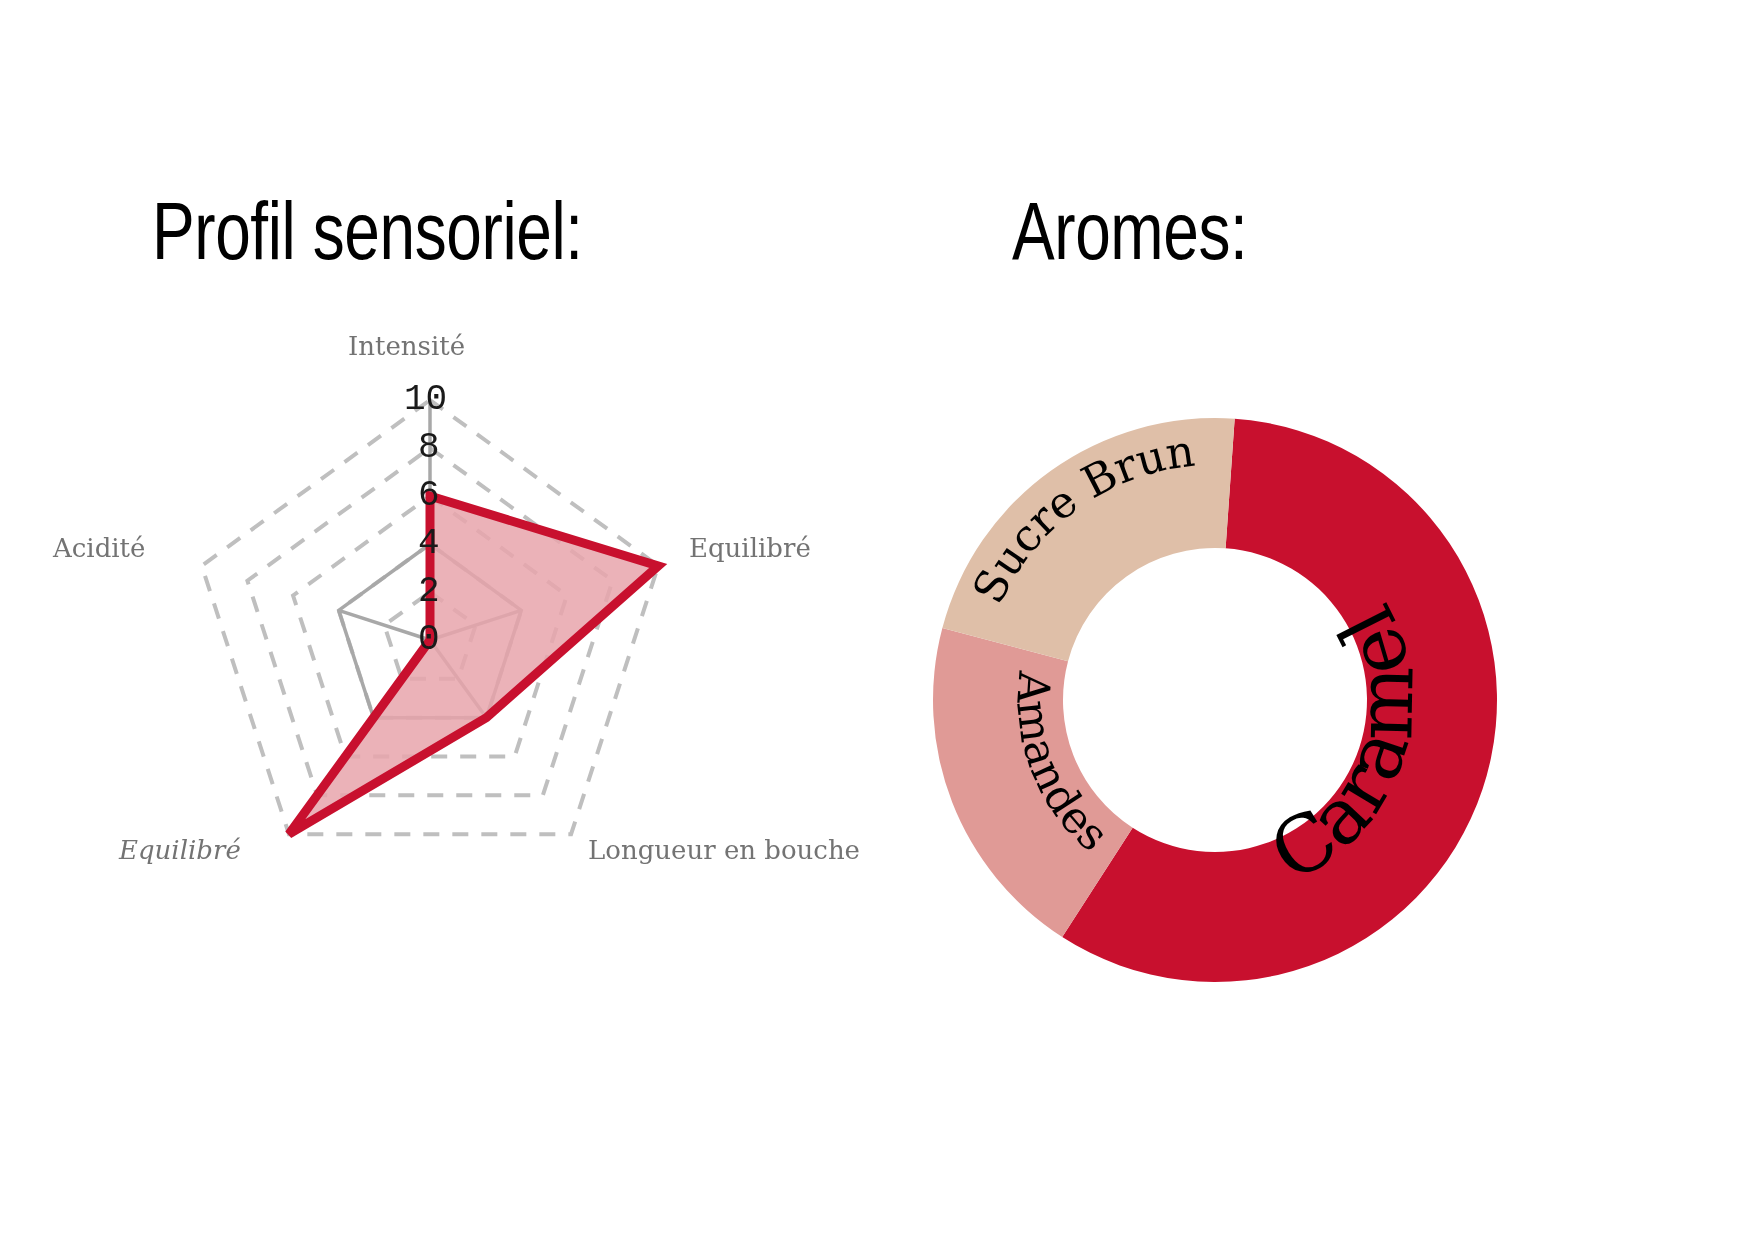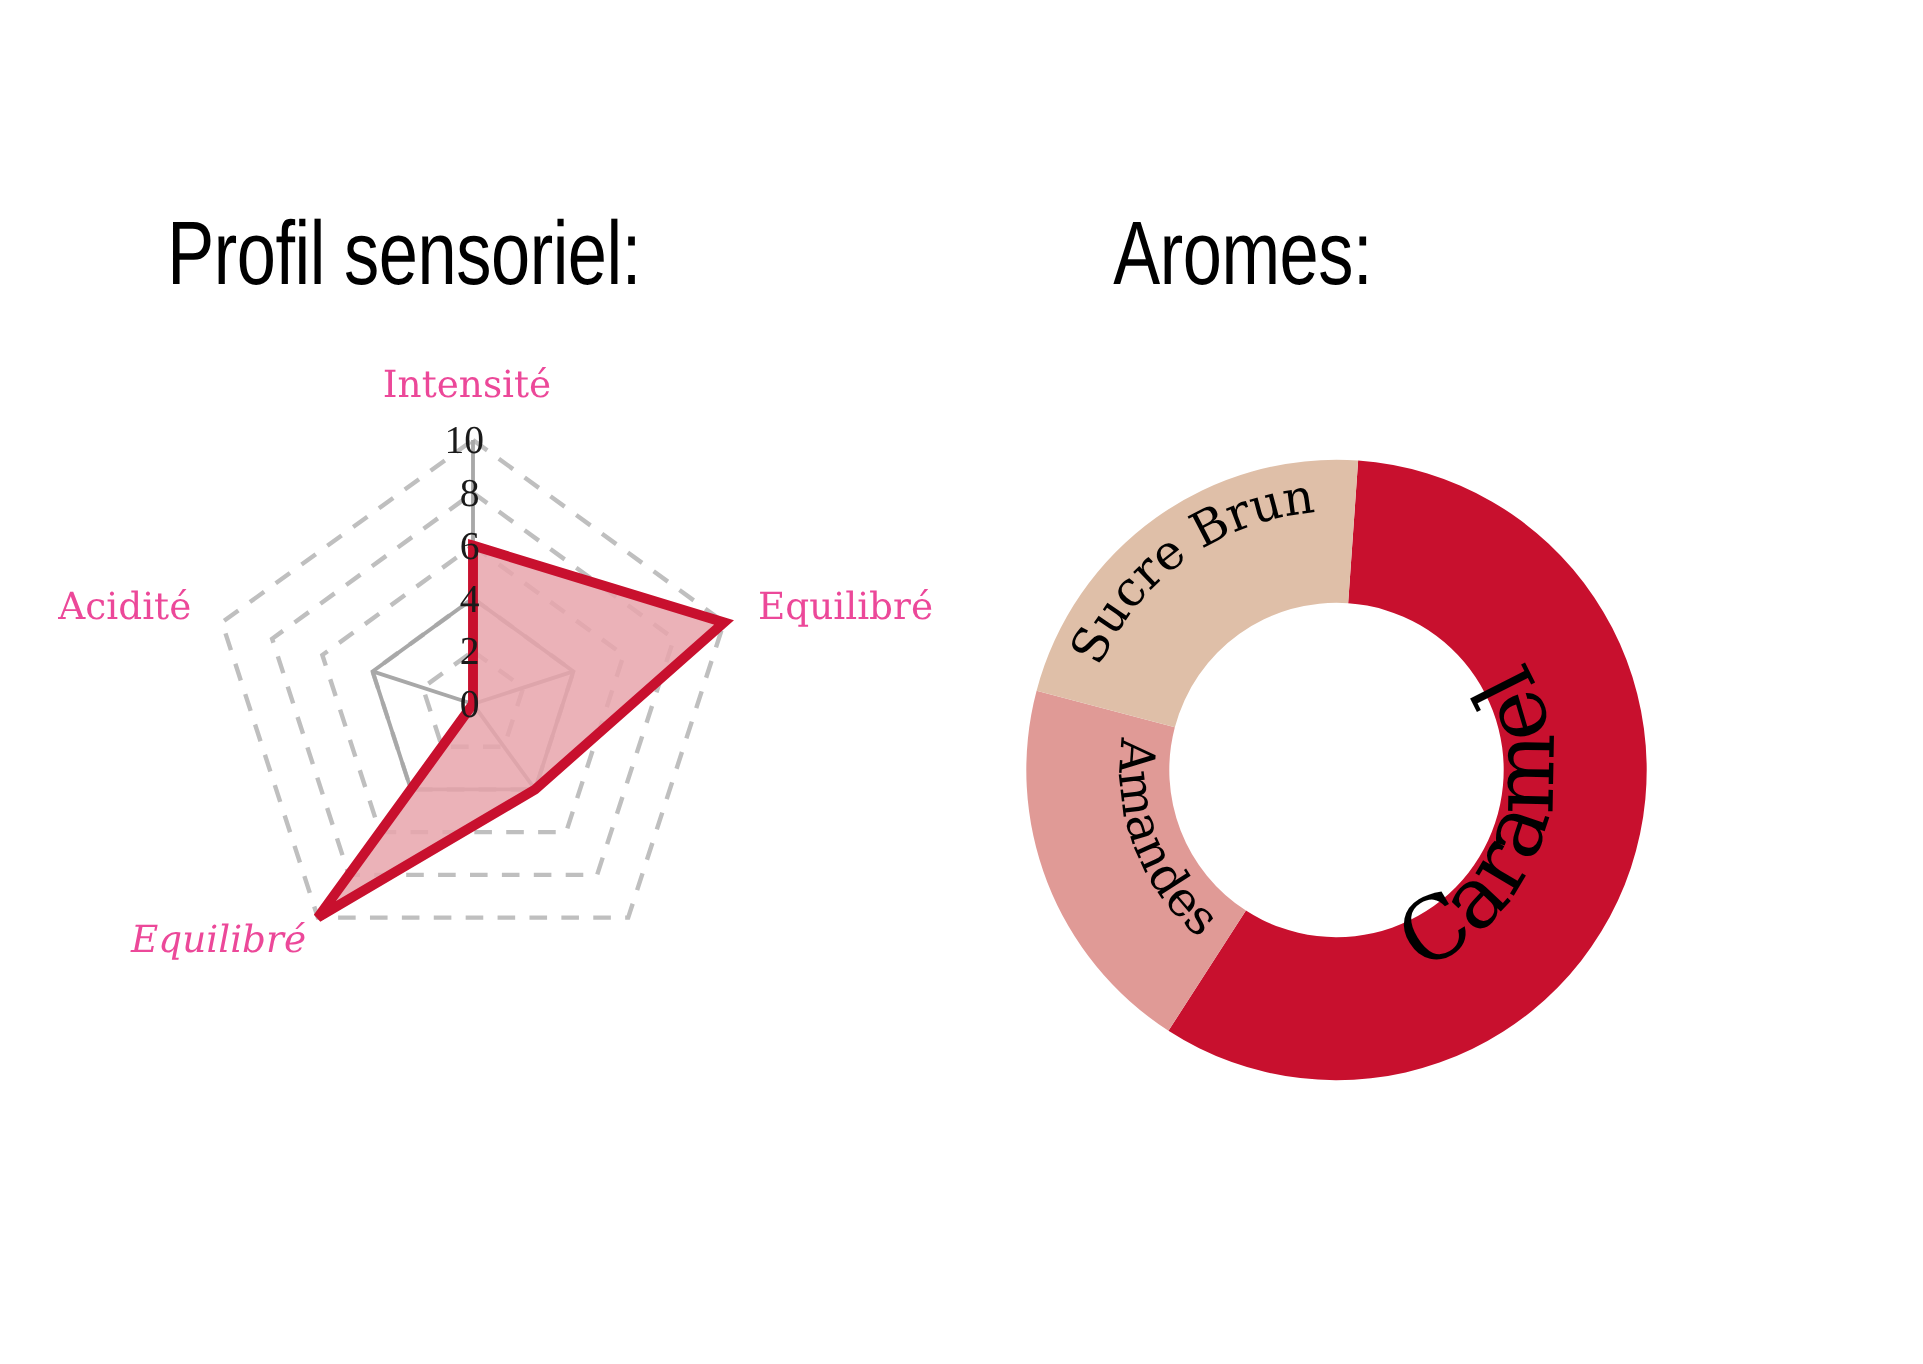--- a/index.html
+++ b/index.html
@@ -33,28 +33,28 @@
     letter-spacing: -0.5px;
     white-space: nowrap;
     line-height: 1;
   }
   #title-left  { left: 152px; top: 190px; transform: scaleX(0.78); transform-origin: left top; }
   #title-right { left: 1012px; top: 190px; transform: scaleX(0.78); transform-origin: left top; }
 
   .axis-label {
     position: absolute;
     font-family: "DejaVu Serif", "Liberation Serif", serif;
-    font-size: 34px;
-    color: #ec4899;
+    font-size: 26px;
+    color: #737373;
     white-space: nowrap;
     line-height: 1;
   }
   .tick-label {
     position: absolute;
-    font-family: Liberation Serif, serif;
+    font-family: Liberation Mono, monospace;
     font-size: 36px;
     color: #1a1a1a;
     white-space: nowrap;
     line-height: 1;
     text-align: center;
   }
   svg { display: block; overflow: visible; }
   .slice-label {
     font-family: "DejaVu Serif", "Liberation Serif", serif;
     font-weight: 400;
@@ -95,20 +95,21 @@
 
   <div class="tick-label" id="tick-10" style="left:404px; top:382px;">10</div>
   <div class="tick-label" id="tick-8" style="left:418px; top:430px;">8</div>
   <div class="tick-label" id="tick-6" style="left:418px; top:478px;">6</div>
   <div class="tick-label" id="tick-4" style="left:418px; top:526px;">4</div>
   <div class="tick-label" id="tick-2" style="left:418px; top:574px;">2</div>
   <div class="tick-label" id="tick-0" style="left:418px; top:622px;">0</div>
 
   <div class="axis-label" id="axlabel-intensite" style="left:348px; top:333px;">Intensité</div>
   <div class="axis-label" id="axlabel-sucrosite" style="left:689px; top:535px;">Equilibré</div>
+  <div class="axis-label" id="axlabel-longueur" style="left:588px; top:837px;">Longueur en bouche</div>
   <div class="axis-label" id="axlabel-equilibre" style="left:119px; top:837px;font-style:italic;">Equilibré</div>
   <div class="axis-label" id="axlabel-acidite" style="left:53px; top:535px;">Acidité</div>
 
   <svg id="donut-svg" width="1748" height="1240" viewBox="0 0 1748 1240" style="position:absolute; left:0; top:0;">
     <defs id="donut-defs">
         <path id="lp0" d="M 1261.32 891.48 A 197 197 0 0 0 1366.79 574.43" fill="none"></path>
         <path id="lp1" d="M 1022.90 656.35 A 197 197 0 0 0 1102.57 861.77" fill="none"></path>
         <path id="lp2" d="M 990.03 632.08 A 235 235 0 0 1 1223.20 465.14" fill="none"></path>
       </defs>
     <g id="donut-slices">

